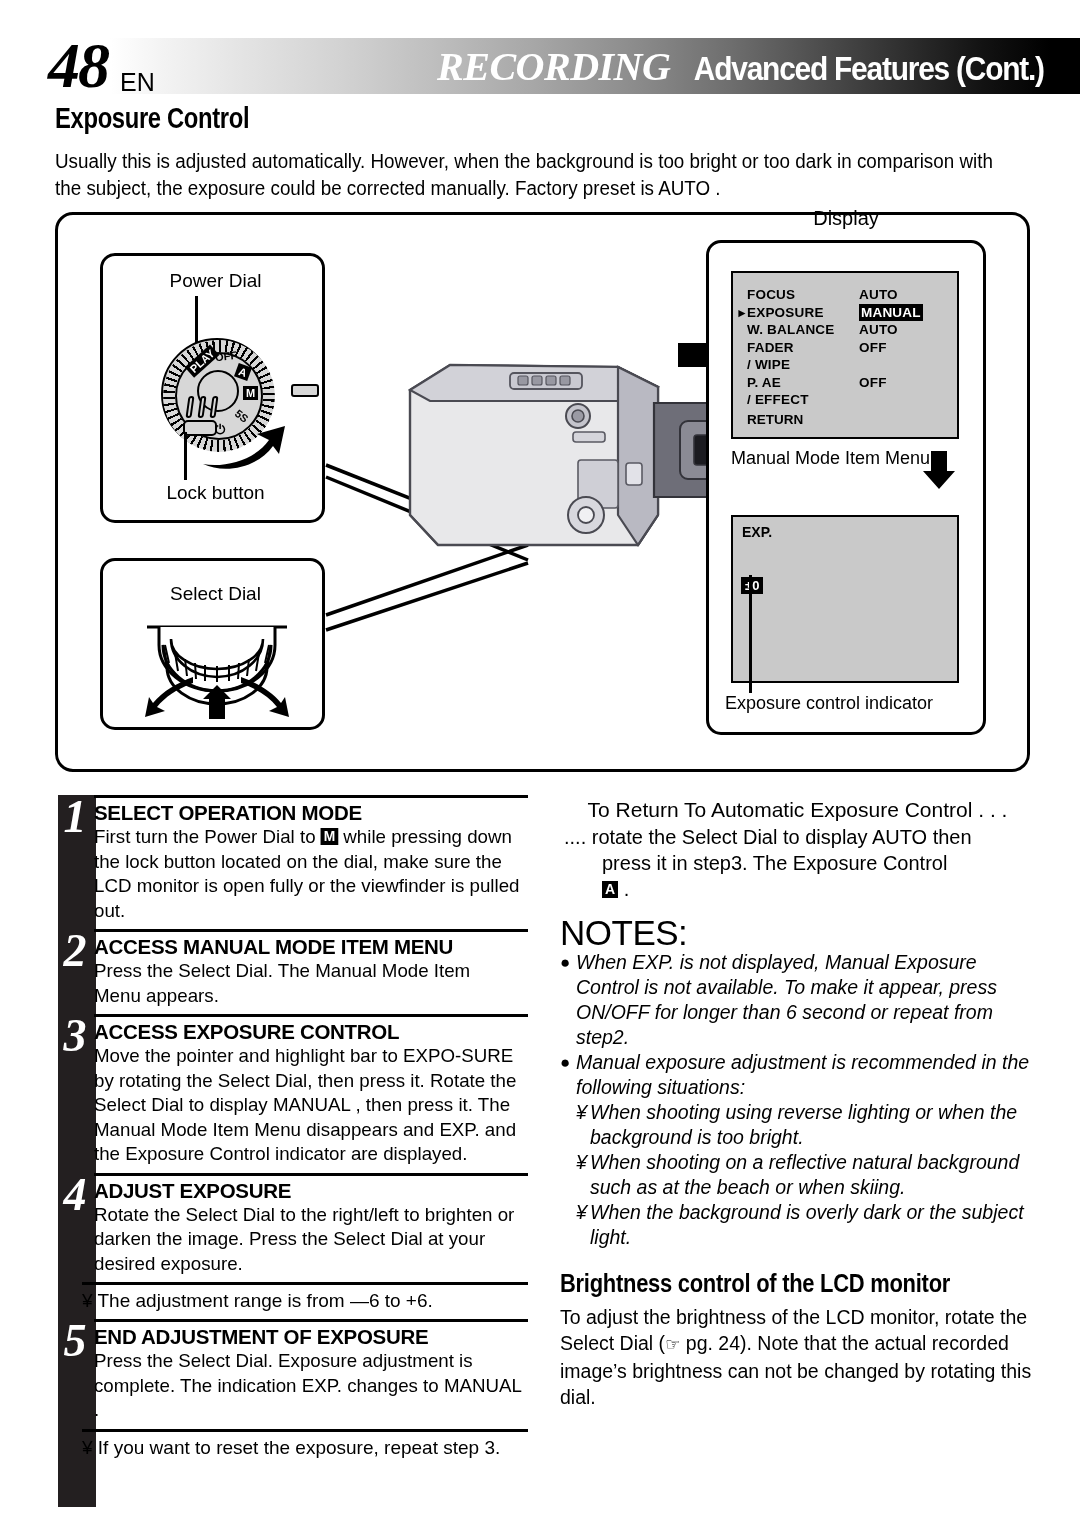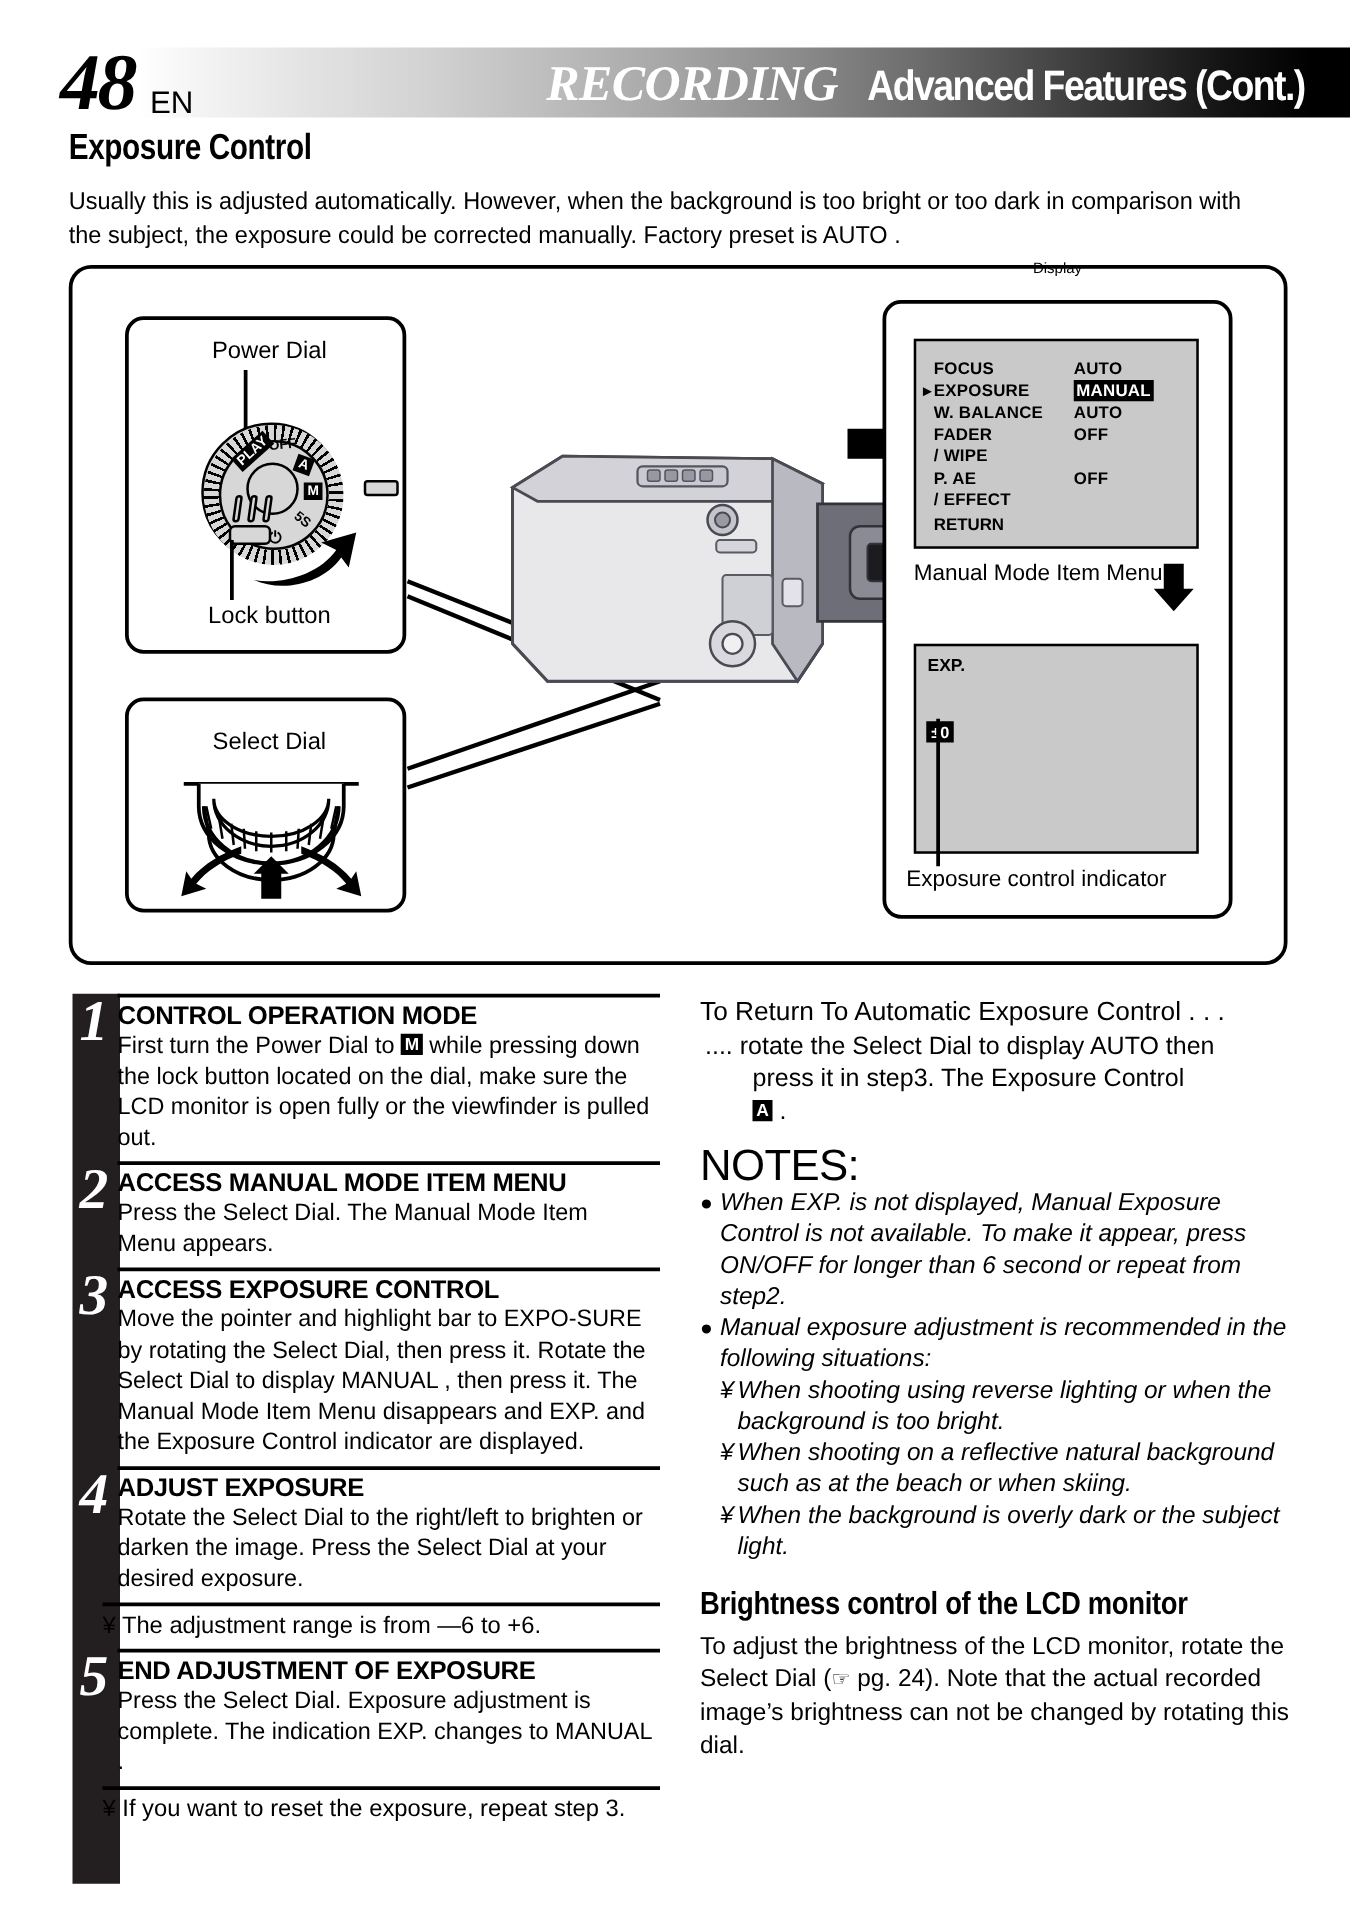--- a/index.html
+++ b/index.html
@@ -80,21 +80,21 @@
   }
   #box-power  { left: 42px;  top: 38px;  width: 225px; height: 270px; }
   #box-select { left: 42px;  top: 343px; width: 225px; height: 172px; }
   #box-display{ left: 648px; top: 25px;  width: 280px; height: 495px; }
 
   .lbl { font-size: 19px; text-align: center; }
 
   
   .display-label {
     position: absolute; left: 648px; top: -8px;
-    width: 280px; text-align: center; font-size: 12px;
+    width: 280px; text-align: center; font-size: 20px;
   }
 
   
   .pd-label { position: absolute; left: 0; top: 14px; width: 225px; }
   .pd-leader {
     position: absolute; left: 92px; top: 40px;
     width: 2.5px; height: 63px; background: #000;
   }
   .dial {
     position: absolute; left: 58px; top: 82px;
@@ -245,21 +245,21 @@
     font-size: 19px; line-height: 25px;
   }
   .mbox {
     display: inline-block; background: #000; color: #fff;
     font-weight: bold; font-size: 14px; line-height: 15px;
     padding: 1px 3px; vertical-align: 2px;
   }
 
   
   .rcol { position: absolute; left: 560px; top: 795px; width: 475px; }
-  .r-head { font-size: 21px; line-height: 29px; }
+  .r-head { font-size: 21px; line-height: 29px; text-align: center; }
   .r-sub  { font-size: 20px; line-height: 26px; padding-left: 4px; }
   .r-sub .ind { display: block; padding-left: 38px; }
   .notes-title {
     font-weight: normal; font-size: 35px; line-height: 34px;
     margin-top: 14px; letter-spacing: -0.5px;
   }
   .note { display: flex; font-style: italic; font-size: 19.5px; line-height: 25px; }
   .note .dot { width: 16px; flex: none; font-style: normal; font-size: 17px; }
   .note .ntext { flex: 1; }
   .subnote { display: flex; font-style: italic; font-size: 19.5px; line-height: 25px; padding-left: 16px; }
@@ -438,21 +438,21 @@
       <div class="exp-caption">Exposure control indicator</div>
     </div>
   </div>
 
   <div class="blackbar" style="height:712px;"></div>
   <div class="steps">
 
     <div class="step">
       <div class="step-num">1</div>
       <div class="step-body">
-        <div class="step-title">CONTROL OPERATION MODE</div>
+        <div class="step-title">SELECT OPERATION MODE</div>
         <div class="step-text"><span>First turn the Power Dial to </span><span class="mbox">M</span><span> while pressing down the lock button located on the dial, make sure the LCD monitor is open fully or the viewfinder is pulled out.</span></div>
       </div>
     </div>
 
     <div class="step">
       <div class="step-num">2</div>
       <div class="step-body">
         <div class="step-title">ACCESS MANUAL MODE ITEM MENU</div>
         <div class="step-text">Press the Select Dial. The Manual Mode Item Menu appears.</div>
       </div>

